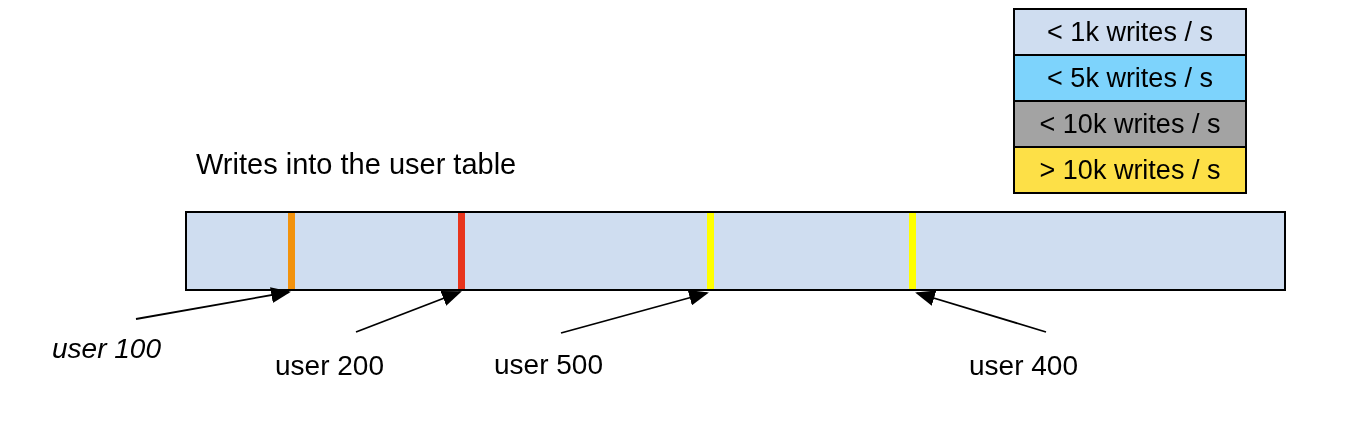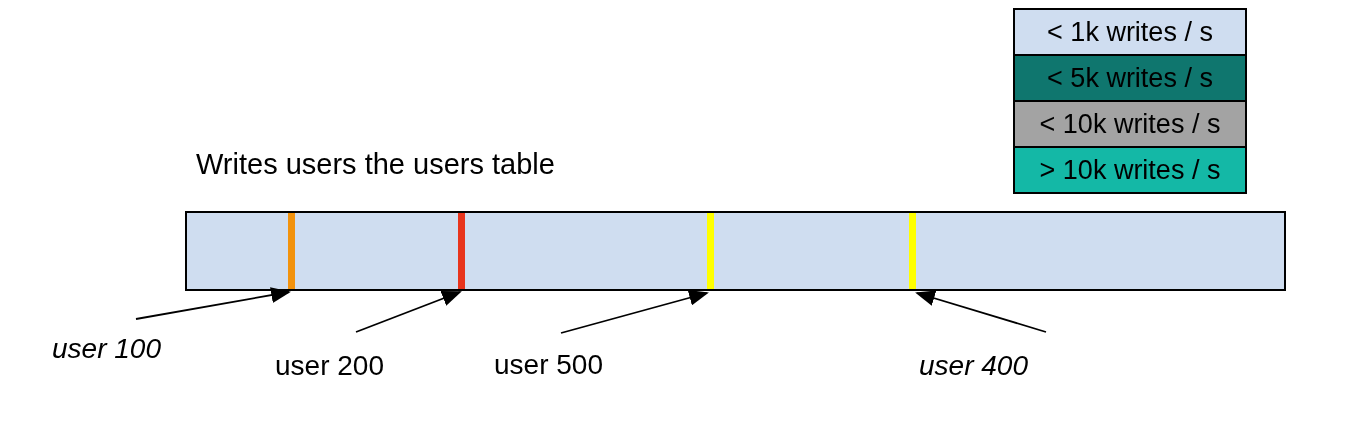--- a/index.html
+++ b/index.html
@@ -69,40 +69,40 @@
   }
   .callout {
     position: absolute;
     font-size: 28px;
     line-height: 30px;
     white-space: nowrap;
   }
   .callout-1 { left: 52px;  top: 334px; font-style: italic; }
   .callout-2 { left: 275px; top: 351px; text-align: right; }
   .callout-3 { left: 494px; top: 350px; }
-  .callout-4 { left: 919px; top: 351px; font-style: italic; }
+  .callout-4 { left: 969px; top: 351px; }
 </style>
 </head>
 <body>
 
 <div class="canvas">
 
-  <div class="title">Writes users the users table</div>
+  <div class="title">Writes into the user table</div>
 
   <div class="legend">
     <div class="legend-row" style="background-color: rgb(207, 221, 240);">
       <span class="legend-label">&lt; 1k writes / s</span>
     </div>
-    <div class="legend-row" style="background-color: #0f766e;">
+    <div class="legend-row" style="background-color: #7dd3fc;">
       <span class="legend-label">&lt; 5k writes / s</span>
     </div>
     <div class="legend-row" style="background-color: #a3a3a3;">
       <span class="legend-label">&lt; 10k writes / s</span>
     </div>
-    <div class="legend-row" style="background-color: #14b8a6;">
+    <div class="legend-row" style="background-color: #fde047;">
       <span class="legend-label">&gt; 10k writes / s</span>
     </div>
   </div>
 
   <div class="bar" style="background-color: rgb(207, 221, 240);">
     <div class="marker marker-1" style="background-color: rgb(242, 146, 13);"></div>
     <div class="marker marker-2" style="background-color: rgb(232, 52, 28);"></div>
     <div class="marker marker-3" style="background-color: rgb(255, 255, 0);"></div>
     <div class="marker marker-4" style="background-color: rgb(255, 255, 0);"></div>
   </div>

